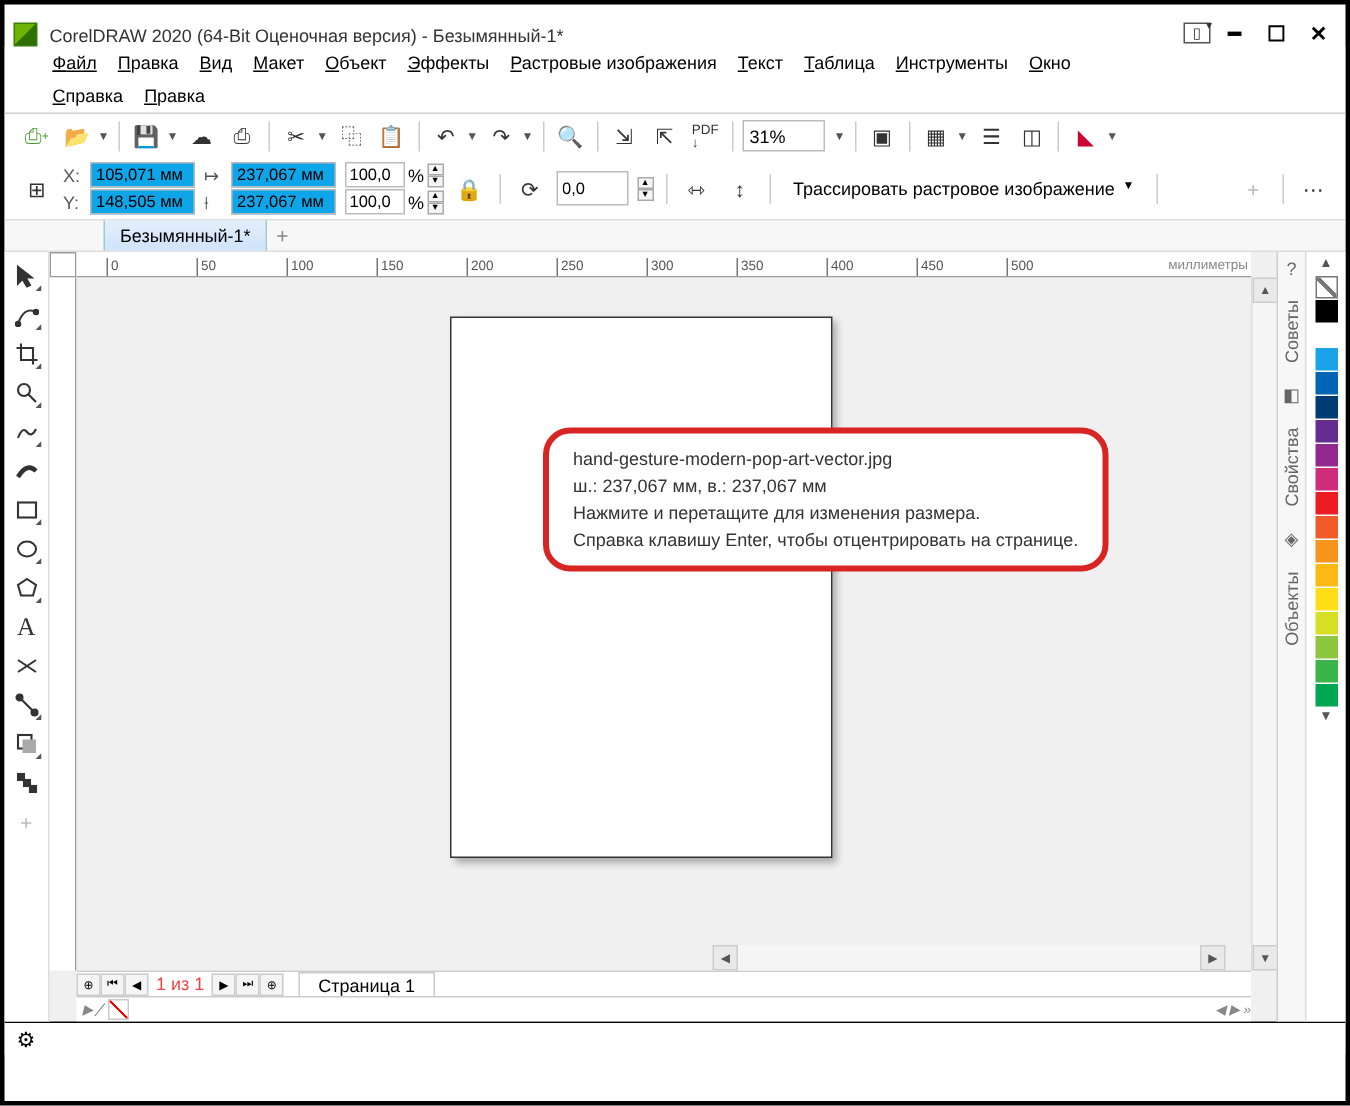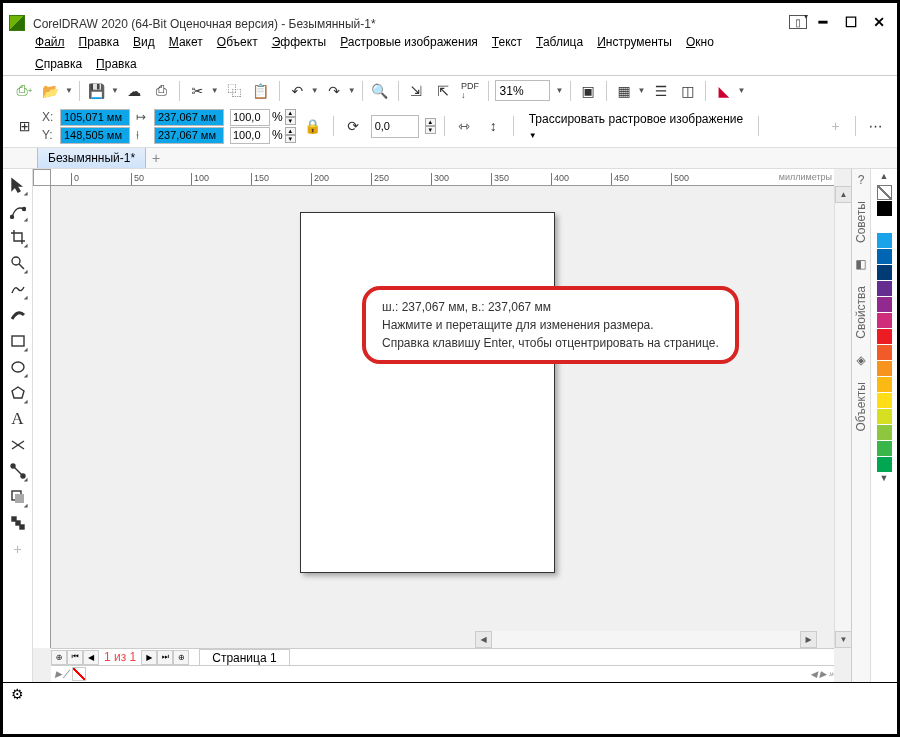--- a/index.html
+++ b/index.html
@@ -22,24 +22,24 @@
 .coord-box { display: flex; flex-direction: column; gap: 1px; font-size: 11px; }
 .coord-row { display: flex; gap: 2px; align-items: center; }
 .coord-lbl { width: 16px; color: #555; }
 .coord-inp { border: 1px solid #bbb; padding: 1px 3px; width: 70px; height: 17px; font-size: 11px; background: #0ea5e9; }
 .pct-box { display: flex; flex-direction: column; gap: 1px; }
 .pct-row { display: flex; align-items: center; gap: 2px; }
 .pct-inp { width: 40px; height: 17px; border: 1px solid #bbb; padding: 1px 2px; font-size: 11px; }
 .rot-inp { width: 48px; height: 23px; border: 1px solid #bbb; padding: 2px 3px; font-size: 11px; }
 .spinner { width: 11px; display: flex; flex-direction: column; }
 .spinner div { height: 8px; border: 1px solid #aaa; font-size: 7px; line-height: 6px; text-align: center; background: #f5f5f5; }
-.trace-btn { padding: 3px 6px; border: 1px solid transparent; font-size: 12px; display: flex; align-items: flex-start; gap: 5px; flex-direction: column; }
+.trace-btn { padding: 3px 6px; border: 1px solid transparent; font-size: 12px; display: flex; align-items: flex-start; gap: 5px; }
 .tabs { display: flex; align-items: center; background: #f7f7f7; border-top: 1px solid #ddd; border-bottom: 1px solid #ddd; padding-left: 34px; }
 .tab { padding: 3px 10px; display: flex; align-items: center; gap: 4px; font-size: 11px; }
-.tab.active { background: linear-gradient(#e3eefb, #cfe3fa); border-left: 1px solid #9cc; border-right: 1px solid #9cc; }
+.tab.active { background: linear-gradient(#e3eefb, #cfe3fa); border-left: 1px solid #9cc; border-right: 1px solid #9cc; margin-left: 32px; }
 .tab-add { padding: 2px 6px; color: #888; font-size: 14px; }
 .home-ico { width: 14px; height: 12px; background: #555; clip-path: polygon(50% 0, 100% 50%, 85% 50%, 85% 100%, 15% 100%, 15% 50%, 0 50%); }
 .main { display: flex; height: calc(100% - 218px); background: #f0f0f0; }
 .toolbox { width: 30px; background: #fff; border-right: 1px solid #ddd; display: flex; flex-direction: column; align-items: center; padding-top: 4px; gap: 2px; }
 .tool { width: 24px; height: 24px; display: flex; align-items: center; justify-content: center; font-size: 15px; color: #333; border: 1px solid transparent; }
 .tool svg { width: 16px; height: 16px; stroke: #333; fill: none; stroke-width: 1.4; }
 .tool-dd { position: relative; }
 .tool-dd::after { content: "◢"; font-size: 5px; position: absolute; bottom: 0; right: 1px; color: #555; }
 .canvas-area { flex: 1; position: relative; overflow: hidden; }
 .ruler-h { position: absolute; top: 0; left: 18px; right: 17px; height: 17px; background: #fff; border-bottom: 1px solid #999; font-size: 9px; color: #555; overflow: hidden; display: flex; }
@@ -306,20 +306,21 @@
       <span class="tick" style="left:440px">350</span>
       <span class="tick" style="left:500px">400</span>
       <span class="tick" style="left:560px">450</span>
       <span class="tick" style="left:620px">500</span>
       <span class="mm">миллиметры</span>
     </div>
     <div class="ruler-v"></div>
     <div class="canvas">
       <div class="page"></div>
       <div class="tooltip-box">
+        <div>hand-gesture-modern-pop-art-vector.jpg</div>
         <div>ш.: 237,067 мм, в.: 237,067 мм</div>
         <div>Нажмите и перетащите для изменения размера.</div>
         <div>Справка клавишу Enter, чтобы отцентрировать на странице.</div>
       </div>
     </div>
     <div class="scroll-v">
       <div class="sc-btn">▲</div>
       <div style="position:absolute;bottom:0" class="sc-btn">▼</div>
     </div>
     <div class="page-nav">

